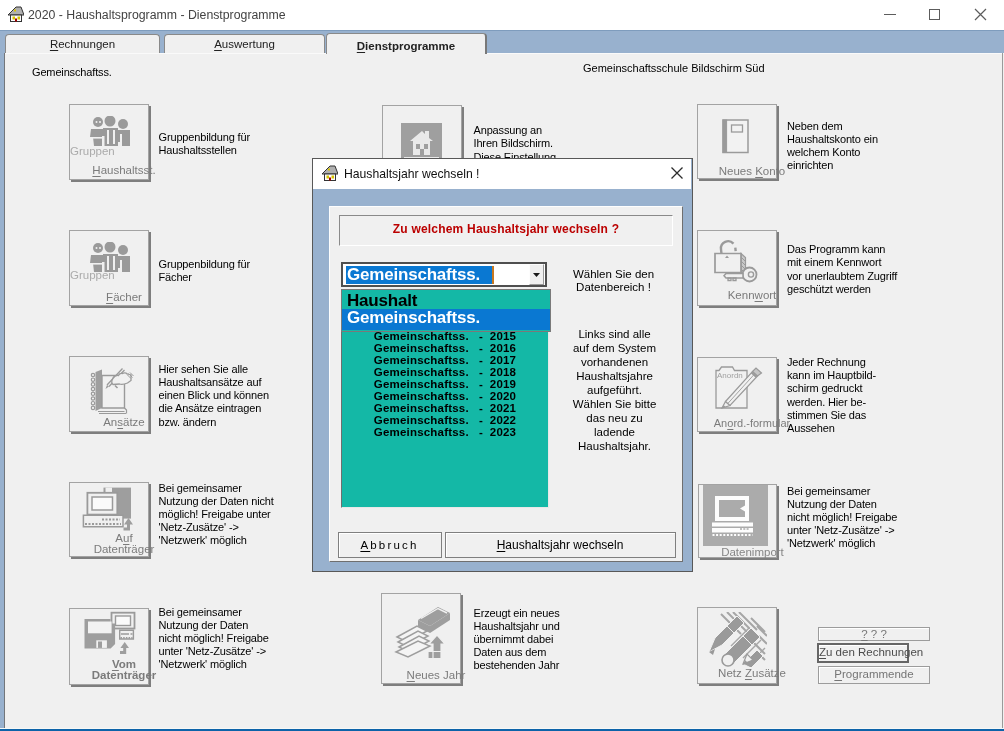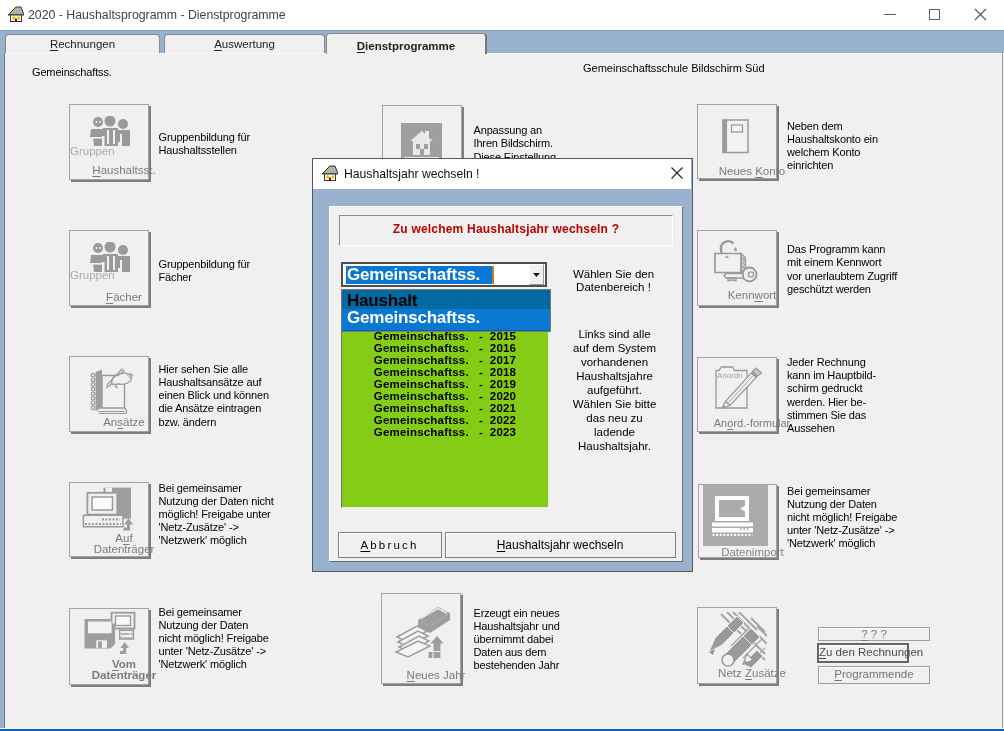--- a/index.html
+++ b/index.html
@@ -323,33 +323,33 @@
     </div>
     <div class="abs" style="left:31px;top:7.5px;font-size:12.2px;color:#111;">Haushaltsjahr wechseln !</div>
     <svg class="abs" style="left:357px;top:7px;" width="14" height="14" viewBox="0 0 14 14">
       <path d="M1.5,1.5 L12.5,12.5 M12.5,1.5 L1.5,12.5" stroke="#2c2c2c" stroke-width="1.3"></path>
     </svg>
 
     <div class="abs" style="left:16px;top:47px;width:354px;height:356px;background:#f0f0f0;border-top:1px solid #fdfdfd;border-left:1px solid #fdfdfd;border-right:1px solid #6f6f6f;border-bottom:1px solid #6f6f6f;box-sizing:border-box;">
 
       <div class="abs" style="left:9px;top:8px;width:334px;height:31px;background:#f0f0f0;border-top:1px solid #8a8a8a;border-left:1px solid #8a8a8a;border-right:1px solid #fff;border-bottom:1px solid #fff;box-sizing:border-box;text-align:center;font-size:12px;font-weight:bold;color:#bb0000;line-height:26px;letter-spacing:0.2px;">Zu welchem Haushaltsjahr wechseln ?</div>
 
-      <div class="abs" style="left:11px;top:82px;width:208px;height:219px;background:#84cc16;border-top:1px solid #6f6f6f;border-left:1px solid #6f6f6f;border-right:1px solid #e8e8e8;border-bottom:1px solid #e8e8e8;box-sizing:border-box;">
+      <div class="abs" style="left:11px;top:82px;width:208px;height:219px;background:#14b8a6;border-top:1px solid #6f6f6f;border-left:1px solid #6f6f6f;border-right:1px solid #e8e8e8;border-bottom:1px solid #e8e8e8;box-sizing:border-box;">
         <div class="abs" style="left:0;top:40px;width:206px;text-align:center;font-size:11.5px;font-weight:bold;letter-spacing:0.2px;line-height:12.05px;white-space:pre;">Gemeinschaftss.&nbsp;&nbsp;&nbsp;-&nbsp;&nbsp;2015
 Gemeinschaftss.&nbsp;&nbsp;&nbsp;-&nbsp;&nbsp;2016
 Gemeinschaftss.&nbsp;&nbsp;&nbsp;-&nbsp;&nbsp;2017
 Gemeinschaftss.&nbsp;&nbsp;&nbsp;-&nbsp;&nbsp;2018
 Gemeinschaftss.&nbsp;&nbsp;&nbsp;-&nbsp;&nbsp;2019
 Gemeinschaftss.&nbsp;&nbsp;&nbsp;-&nbsp;&nbsp;2020
 Gemeinschaftss.&nbsp;&nbsp;&nbsp;-&nbsp;&nbsp;2021
 Gemeinschaftss.&nbsp;&nbsp;&nbsp;-&nbsp;&nbsp;2022
 Gemeinschaftss.&nbsp;&nbsp;&nbsp;-&nbsp;&nbsp;2023</div>
       </div>
 
-      <div class="abs" style="left:11px;top:82px;width:210px;height:43px;background:#0369a1;border:1px solid #7a7a7a;box-sizing:border-box;">
+      <div class="abs" style="left:11px;top:82px;width:210px;height:43px;background:#14b8a6;border:1px solid #7a7a7a;box-sizing:border-box;">
         <div class="abs" style="left:5px;top:0.5px;font-size:17px;font-weight:bold;letter-spacing:-0.2px;color:#000;">Haushalt</div>
         <div class="abs" style="left:0;top:18.5px;width:208px;height:21px;background:#0a78d2;">
           <div class="abs" style="left:5px;top:-1px;font-size:17px;font-weight:bold;letter-spacing:-0.2px;color:#fff;">Gemeinschaftss.</div>
         </div>
       </div>
 
       <div class="abs" style="left:11px;top:55px;width:206px;height:25px;background:#fff;border:2px solid #4f4f4f;box-sizing:border-box;">
         <div class="abs" style="left:2.5px;top:1.5px;width:146px;height:18px;background:#0a78d2;"></div>
         <div class="abs" style="left:4px;top:0.6px;font-size:17px;font-weight:bold;letter-spacing:-0.2px;color:#fff;">Gemeinschaftss.</div>
         <div class="abs" style="left:149px;top:1.5px;width:2px;height:18px;background:#c87820;"></div>

